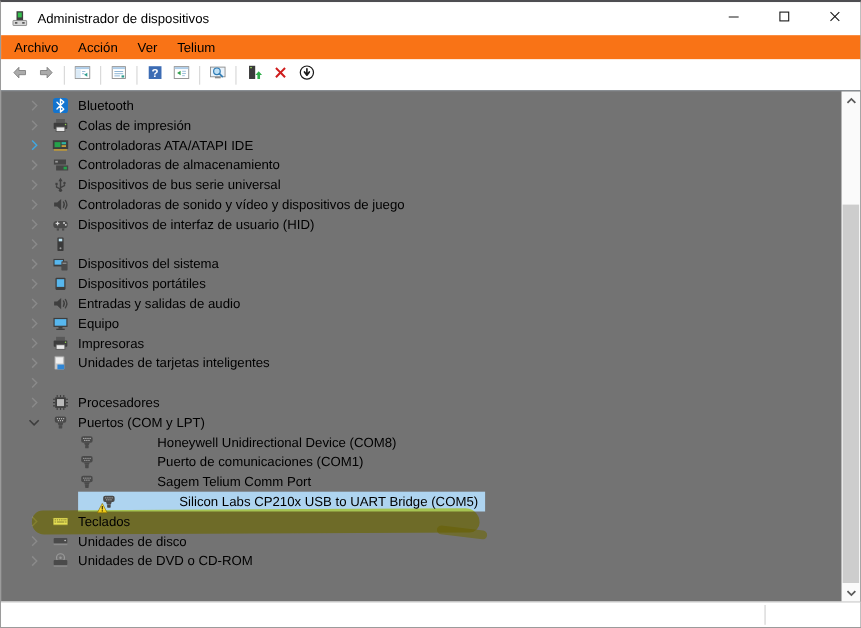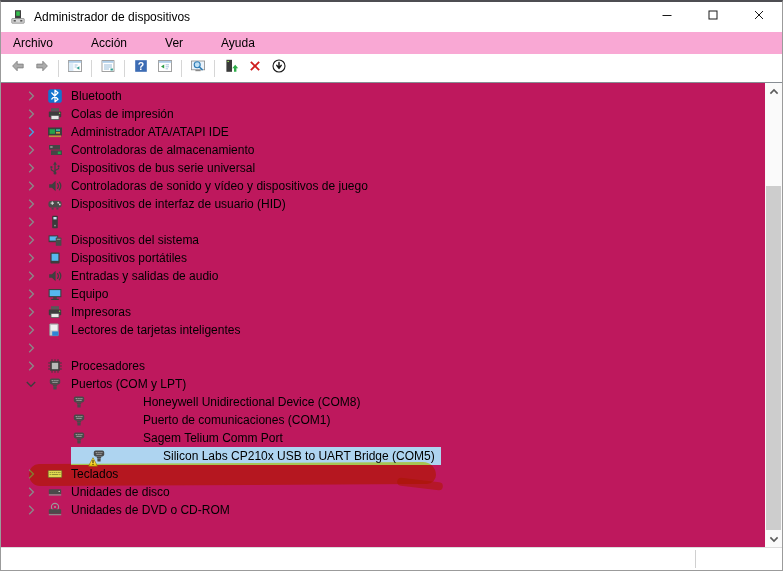--- a/index.html
+++ b/index.html
@@ -8,28 +8,28 @@
     background:#fff;border-left:1px solid #9b9b9b;border-right:1px solid #9b9b9b;
     border-bottom:1px solid #9b9b9b;border-top:2px solid #4e4e52;
     display:flex;flex-direction:column;}
   
   .titlebar{flex:0 0 30px;display:flex;align-items:center;background:#fff;text-align:center;}
   .title-icon{margin-left:9px;width:16px;height:16px;flex:0 0 16px;}
   .title-text{margin-left:8px;font-size:12px;color:#000;}
   .win-controls{margin-left:auto;display:flex;height:100%;}
   .win-btn{width:46px;height:100%;display:flex;align-items:center;justify-content:center;cursor:default;}
   
-  .menubar{flex:0 0 22px;display:flex;align-items:center;padding-left:3px;background:#f9a8d4;gap:20px;}
+  .menubar{flex:0 0 22px;display:flex;align-items:center;padding-left:3px;background:#f97316;}
   .menu-item{padding:2px 9px;font-size:12px;color:#000;cursor:default;}
   
   .toolbar{flex:0 0 28px;display:flex;align-items:center;padding-left:6px;gap:2px;background:#fff;}
   .tbtn{width:22px;height:22px;display:flex;align-items:center;justify-content:center;}
   .tsep{width:1px;height:17px;background:#d6d6d6;margin:0 3px;}
   
-  .content{flex:1;position:relative;overflow:hidden;background:#be185d;border-top:1px solid #878d93;}
+  .content{flex:1;position:relative;overflow:hidden;background:#737373;border-top:1px solid #878d93;}
   .tree{position:absolute;left:0;top:0;right:17px;bottom:0;padding-top:4px;}
   .tree-row{height:18px;display:flex;align-items:center;font-size:12px;color:#000;white-space:nowrap;}
   .chev{width:16px;height:16px;flex:0 0 16px;display:flex;align-items:center;justify-content:center;}
   .lvl0 .chev{margin-left:22px;}
   .row-inner{display:flex;align-items:center;height:18px;padding-right:4px;}
   .lvl0 .row-inner{margin-left:8px;}
   .lvl1 .row-inner{margin-left:70px;gap:48px;}
   .row-inner.selected{background:#aed4f0;padding-left:20px;}
   .ticon{width:16px;height:16px;flex:0 0 16px;position:relative;}
   .warn-badge{position:absolute;left:-3px;bottom:-2px;width:10px;height:10px;}
@@ -80,21 +80,21 @@
               <path d="M4 4 L12 12 M12 4 L4 12" stroke="#1a1a1a" stroke-width="1"></path>
             </svg></span>
         </div>
       </div>
   </div>
 
   <div class="menubar">
     <span class="menu-item">Archivo</span>
     <span class="menu-item">Acción</span>
     <span class="menu-item">Ver</span>
-    <span class="menu-item">Ayuda</span>
+    <span class="menu-item">Telium</span>
   </div>
 
   <div class="toolbar">
       <div class="tbtn">
         <span><svg width="16" height="16" viewBox="0 0 16 16">
             <path d="M7.2 3.2 L2.6 8 l4.6 4.8 V9.9 h6 V6.1 h-6 Z" fill="#ababab" stroke="#7e7e7e" stroke-width=".8"></path>
           </svg></span>
       </div>
       <div class="tbtn">
         <span><svg width="16" height="16" viewBox="0 0 16 16">
@@ -204,21 +204,21 @@
             </svg>
           </span>
           <span class="row-inner">
             <span class="ticon"><svg width="16" height="16" viewBox="0 0 16 16">
                 <rect x="1" y="3.5" width="14" height="8" fill="#3d3d3d"></rect>
                 <rect x="2.6" y="5.2" width="5.4" height="4.6" fill="#24a24a"></rect>
                 <rect x="9" y="5.2" width="4" height="2" fill="#2bb3a3"></rect>
                 <rect x="9" y="8" width="4" height="1.6" fill="#caa23a"></rect>
                 <rect x="2" y="11.5" width="12" height="1.6" fill="#b9973c"></rect>
               </svg></span>
-            <span class="lbl">Administrador ATA/ATAPI IDE</span>
+            <span class="lbl">Controladoras ATA/ATAPI IDE</span>
           </span>
         </div>
         <div class="tree-row lvl0">
           <span class="chev">
             <svg width="16" height="16" viewBox="0 0 16 16">
               <path d="M6.2 3.8 L10.4 8 6.2 12.2" fill="none" stroke="#8a8a8a" stroke-width="1.3"></path>
             </svg>
           </span>
           <span class="row-inner">
             <span class="ticon"><svg width="16" height="16" viewBox="0 0 16 16">
@@ -379,21 +379,21 @@
             <svg width="16" height="16" viewBox="0 0 16 16">
               <path d="M6.2 3.8 L10.4 8 6.2 12.2" fill="none" stroke="#8a8a8a" stroke-width="1.3"></path>
             </svg>
           </span>
           <span class="row-inner">
             <span class="ticon"><svg width="16" height="16" viewBox="0 0 16 16">
                 <rect x="2.6" y="1.8" width="8.8" height="12" rx=".8" fill="#c9c9c9" stroke="#8a8a8a" stroke-width=".6"></rect>
                 <rect x="3.8" y="3" width="6.4" height="5.4" fill="#efefef"></rect>
                 <rect x="5.2" y="9.4" width="6.2" height="4.4" fill="#2f86d6"></rect>
               </svg></span>
-            <span class="lbl">Lectores de tarjetas inteligentes</span>
+            <span class="lbl">Unidades de tarjetas inteligentes</span>
           </span>
         </div>
         <div class="tree-row lvl0">
           <span class="chev">
             <svg width="16" height="16" viewBox="0 0 16 16">
               <path d="M6.2 3.8 L10.4 8 6.2 12.2" fill="none" stroke="#8a8a8a" stroke-width="1.3"></path>
             </svg>
           </span>
         </div>
         <div class="tree-row lvl0">

